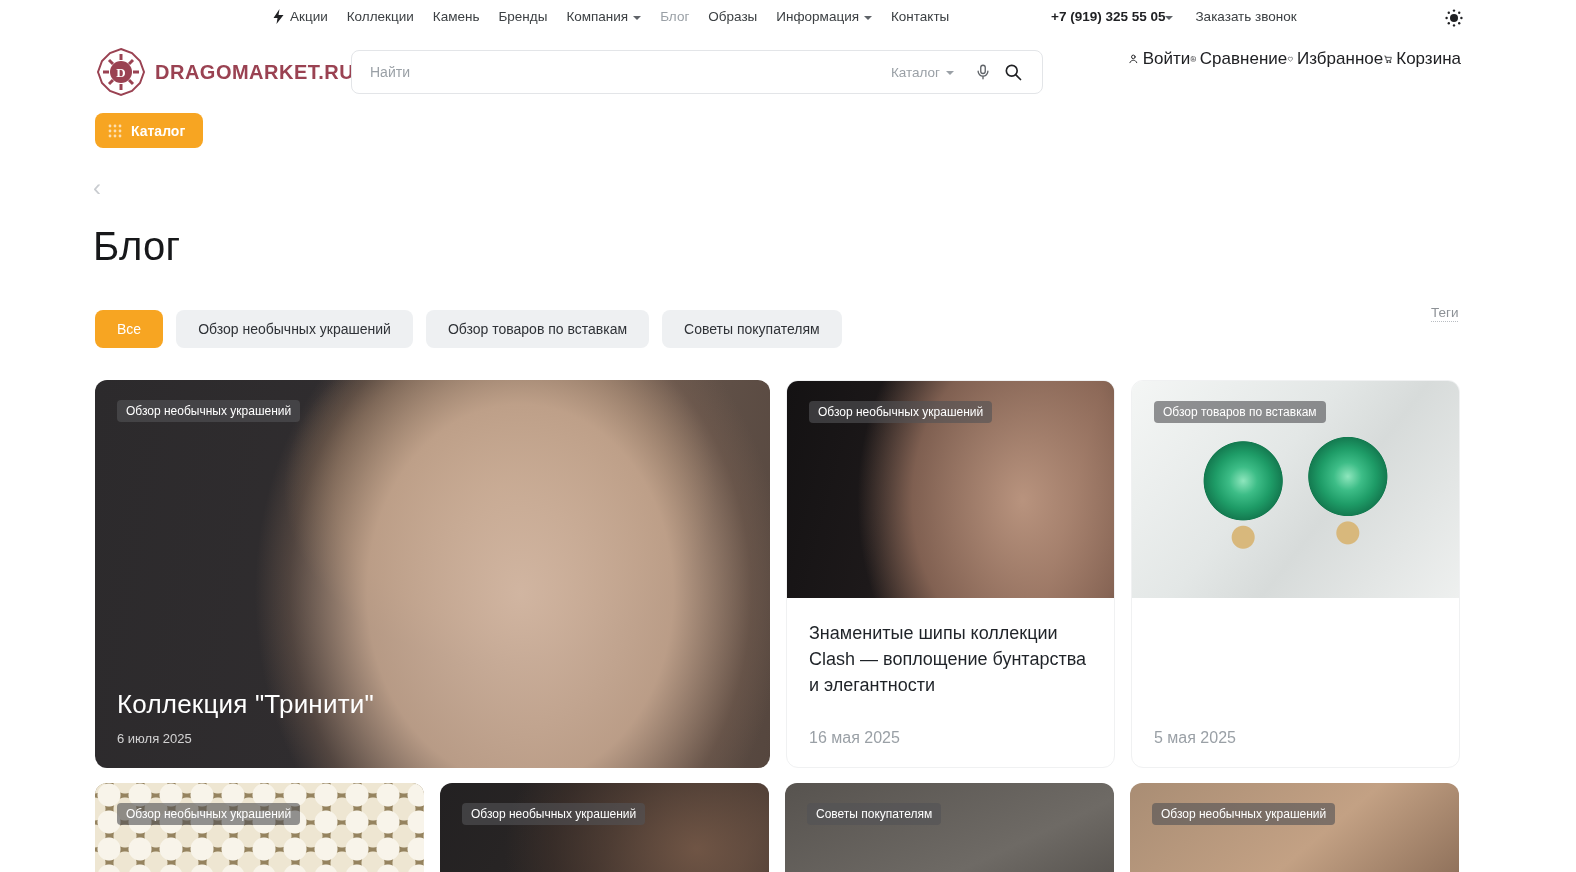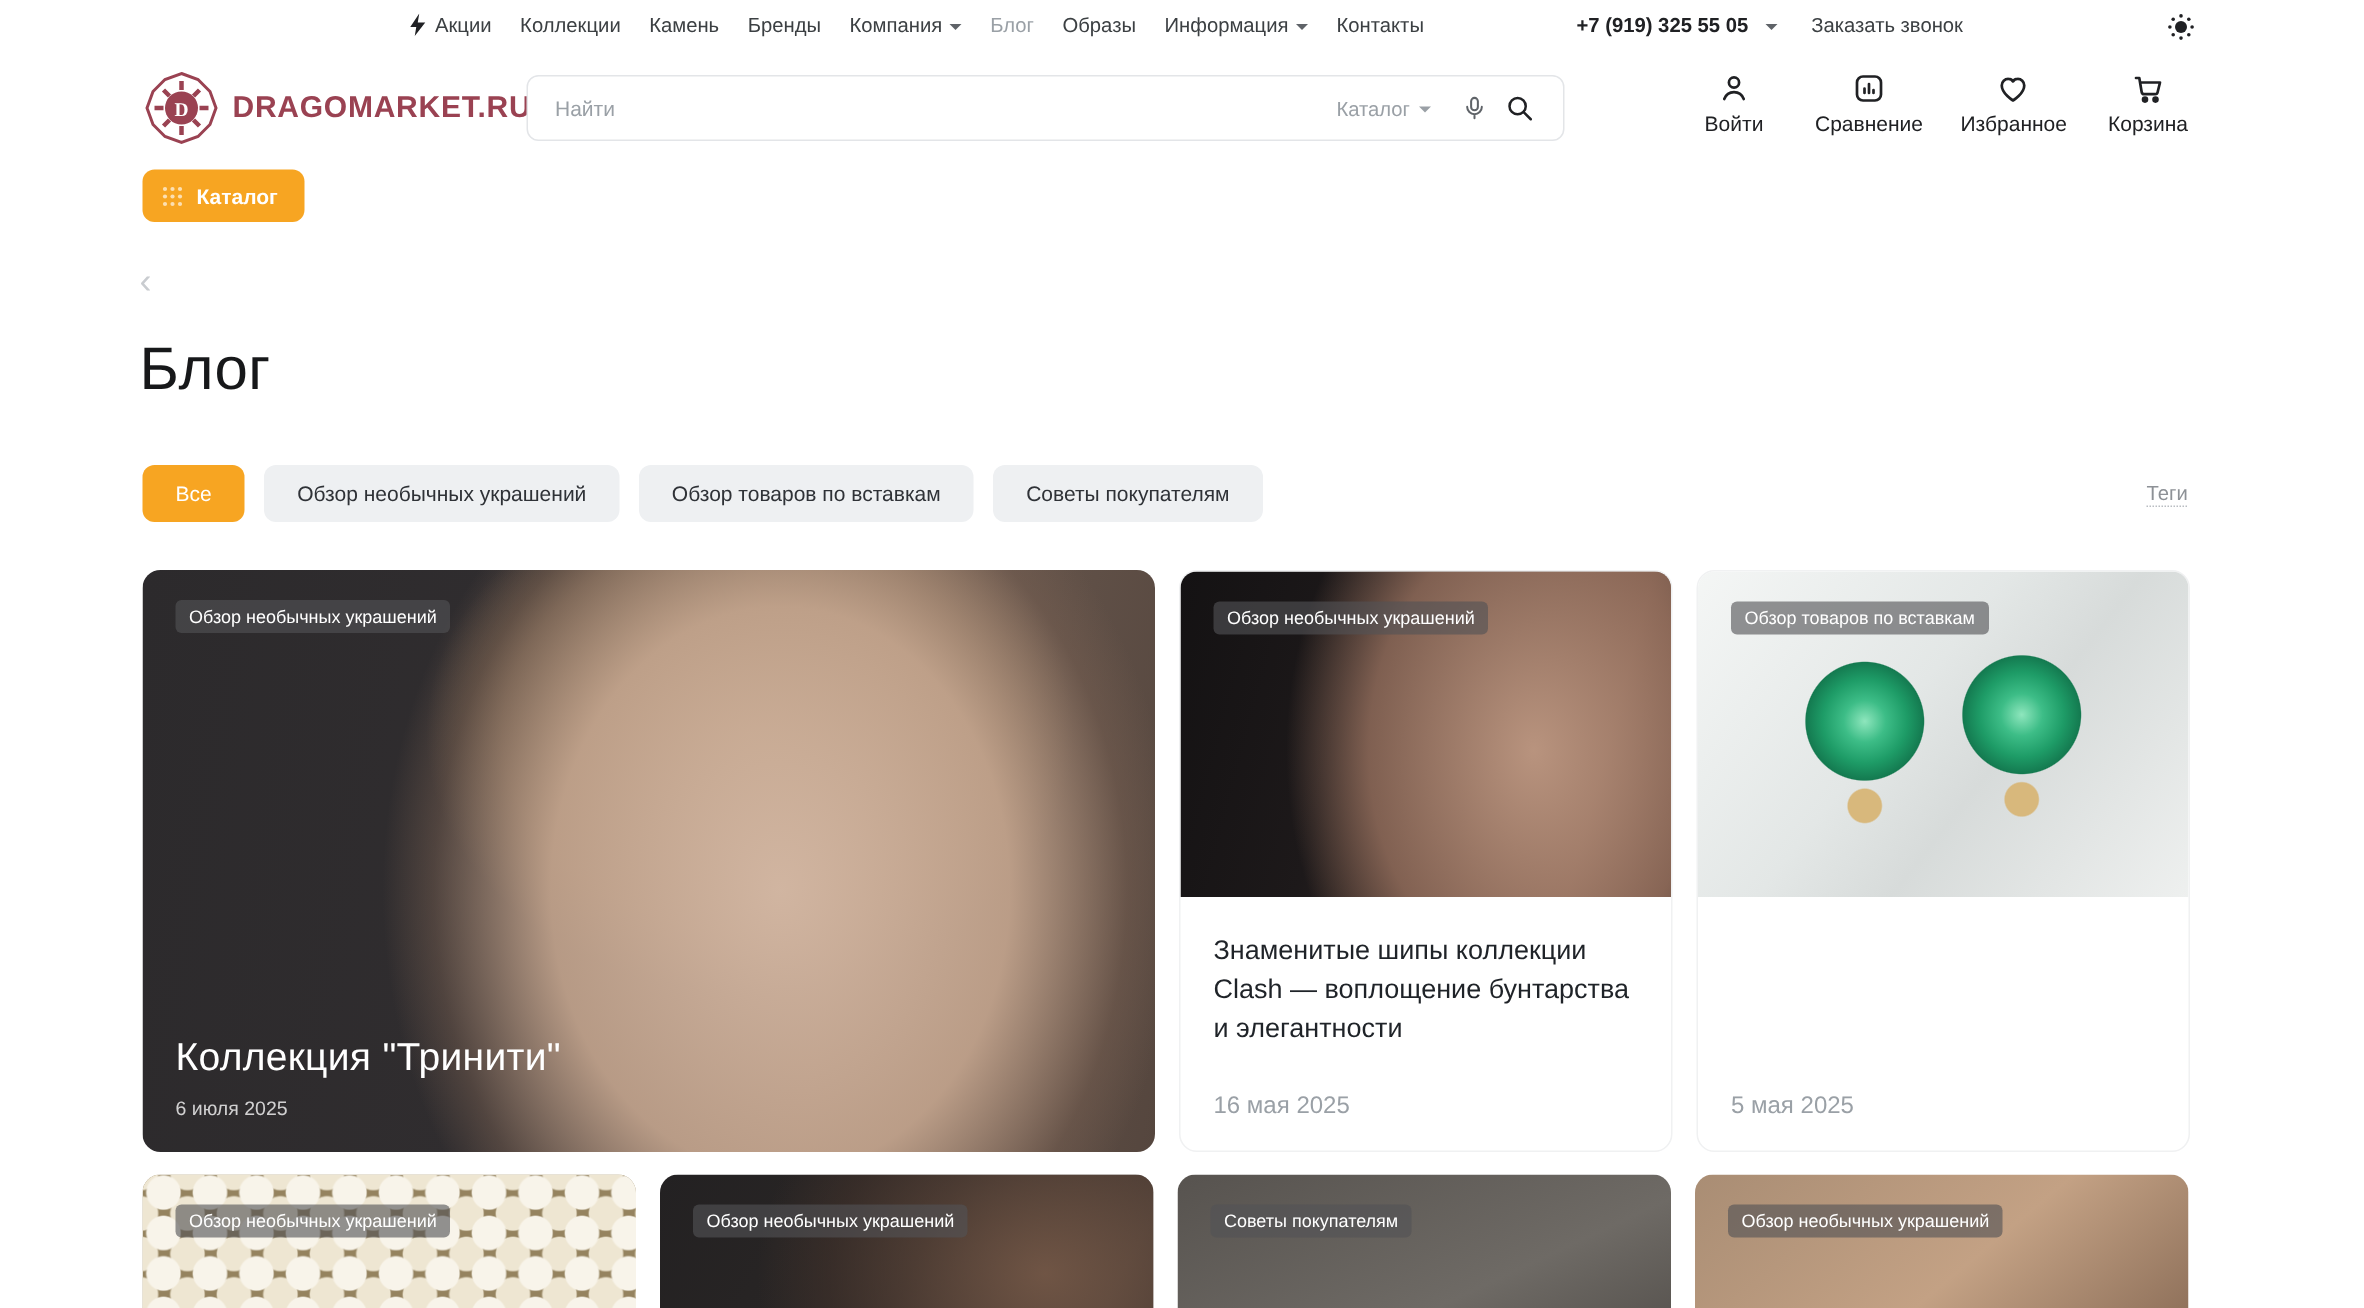--- a/index.html
+++ b/index.html
@@ -7,50 +7,50 @@
   body { font-family:"Liberation Sans", sans-serif; color:#222; }
   .page { position:relative; width:1576px; height:872px; overflow:hidden; background:#fff;border-radius:17px; }
 
   
   .topbar-nav { position:absolute; left:272px; top:9px; display:flex; align-items:center; gap:19px; font-size:13.5px; color:#3c4043; }
   .nav-item { display:flex; align-items:center; gap:5px; cursor:pointer; white-space:nowrap; }
   .nav-item.active { color:#9aa0a6; }
   .bolt { width:13px; height:15px; display:inline-block; }
   .caret { width:0; height:0; border-left:4px solid transparent; border-right:4px solid transparent; border-top:4px solid #5f6368; margin-top:2px; }
   .phone-group { position:absolute; left:1051px; top:9px; display:flex; align-items:center; gap:8px; font-size:13.5px; }
-  .phone-number { font-weight:600; color:#202124; display:flex; align-items:center; gap:12px; }
+  .phone-number { font-weight:600; color:#202124; display:flex; align-items:center; gap:0; }
   .callback { color:#3c4043; margin-left:14px; }
   .theme-toggle { position:absolute; left:1444px; top:8px; width:20px; height:20px; cursor:pointer; }
 
   
   .logo { position:absolute; left:95px; top:46px; display:flex; align-items:center; gap:8px; cursor:pointer; }
   .logo-text { font-size:20px; font-weight:700; letter-spacing:.5px; color:#9a4252; }
   .search { position:absolute; left:351px; top:50px; width:692px; height:44px; border:1px solid #e3e5e8; border-radius:8px; background:#fff; display:flex; align-items:center; padding:0 14px 0 18px; }
   .search input { flex:1; border:none; outline:none; font-size:14px; color:#333; font-family:"Liberation Sans", sans-serif; background:transparent; }
   .search input::placeholder { color:#9aa0a6; }
   .search-cat { display:flex; align-items:center; gap:6px; color:#9aa0a6; font-size:13.5px; margin-right:14px; cursor:pointer; white-space:nowrap; }
   .search-cat .caret { border-top-color:#9aa0a6; }
   .mic-btn, .glass-btn { display:flex; align-items:center; justify-content:center; width:30px; height:30px; cursor:pointer; }
   .header-actions { position:absolute; left:1127px; top:47px; width:334px; display:flex; justify-content:space-between; }
-  .h-action { display:flex; flex-direction:column; align-items:center; gap:3px; font-size:14px; color:#202124; cursor:pointer; min-width:58px;justify-content:space-between; }
+  .h-action { display:flex; align-items:center; gap:3px; font-size:17px; color:#202124; cursor:pointer; min-width:58px;justify-content:space-between; }
   .h-action svg { width:24px; height:24px; }
 
   
   .catalog-btn { position:absolute; left:95px; top:113px; height:35px; padding:0 18px 0 12px; background:#f7a522; border:none; border-radius:8px; color:#fff; font-size:14px; font-weight:600; display:flex; align-items:center; gap:8px; cursor:pointer; font-family:"Liberation Sans", sans-serif; }
   .grid-icon { opacity:.65; }
 
   
   .back-btn { position:absolute; left:93px; top:176px; font-size:24px; color:#c9ccd0; cursor:pointer; line-height:1; }
   .page-title { position:absolute; left:93px; top:224px; font-size:40px; font-weight:500; color:#17181a; letter-spacing:.2px; }
 
   
   .filters { position:absolute; left:95px; top:310px; display:flex; gap:13px;align-items:center; }
   .filter-pill { height:38px; display:flex; align-items:center; padding:0 22px; border-radius:8px; background:#eef0f2; color:#2f3237; font-size:14px; cursor:pointer; white-space:nowrap; }
   .filter-pill.active { background:#f7a522; color:#fff; }
-  .tags-link { position:absolute; left:1431px; top:321px; font-size:13.5px; color:#8d9196; border-bottom:1px dotted #b9bdc2; padding-bottom:1px; cursor:pointer; }
+  .tags-link { position:absolute; left:1431px; top:305px; font-size:13.5px; color:#8d9196; border-bottom:1px dotted #b9bdc2; padding-bottom:1px; cursor:pointer; }
 
   
   .cards-row1 { position:absolute; left:95px; top:380px; display:flex; gap:16px; }
   .cards-row2 { position:absolute; left:95px; top:783px; display:flex; gap:16px; }
   .card { border-radius:12px; overflow:hidden; position:relative; cursor:pointer; background:#fff; }
   .card.overlay-lg { width:675px; height:388px; }
   .card.split { width:329px; height:388px; border:1px solid #f0f1f2; display:flex; flex-direction:column; }
   .card.overlay-sm { width:329px; height:330px; }
   .card-img { position:relative; width:100%; }
   .split .card-img { height:217px; flex:none; }

